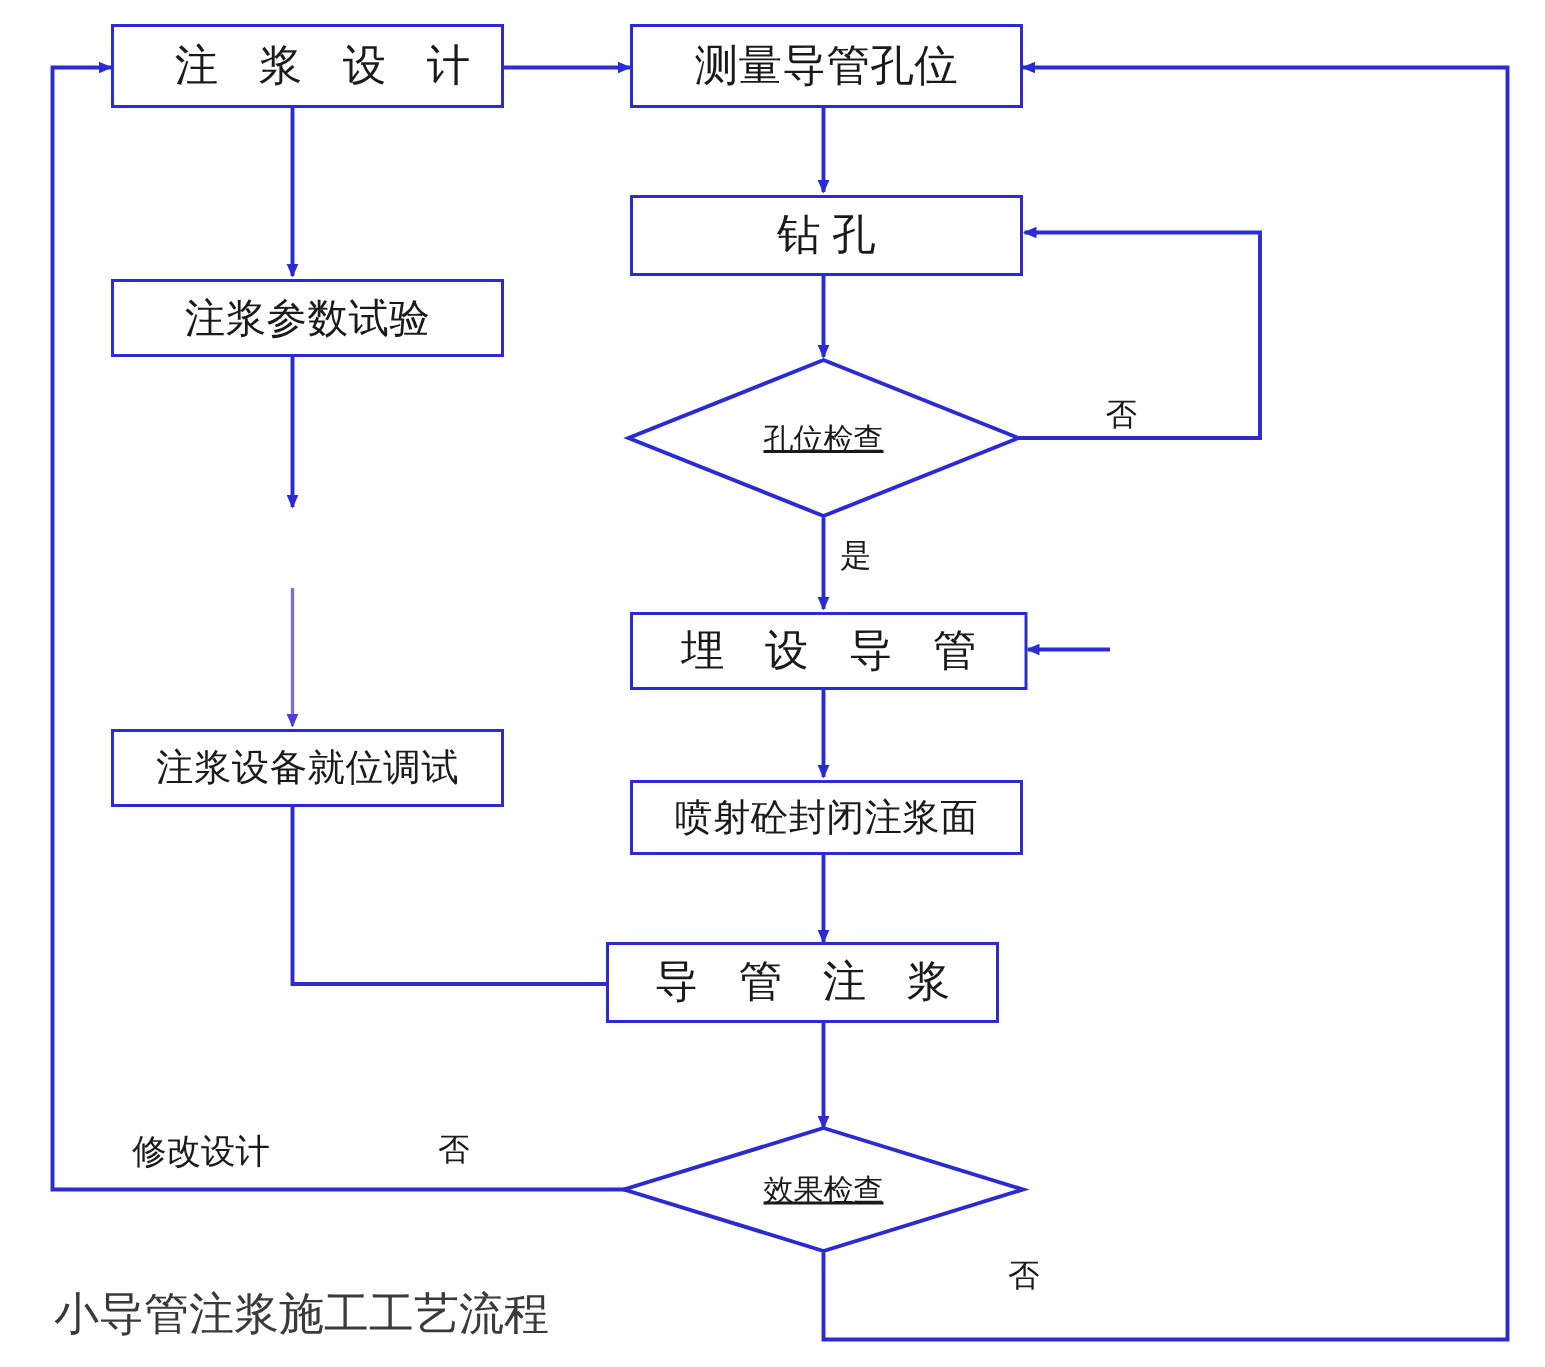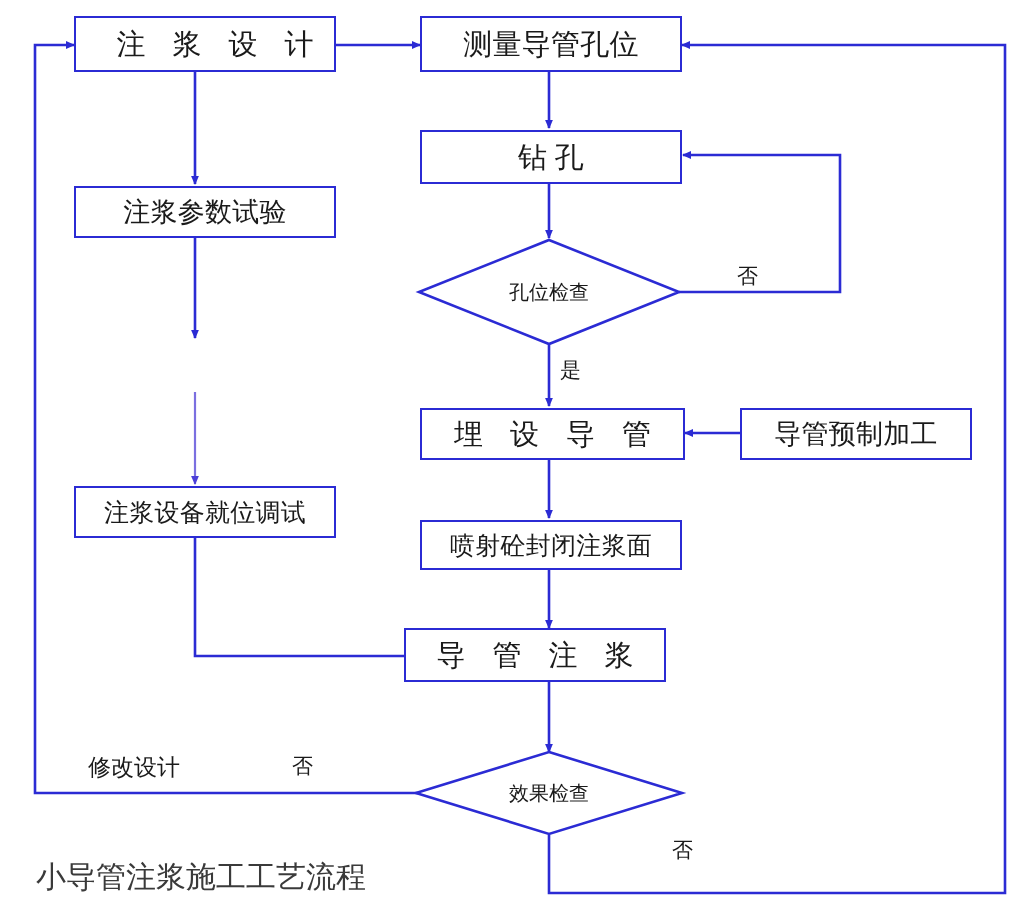--- a/index.html
+++ b/index.html
@@ -43,21 +43,21 @@
     line-height: 1;
     display: block;
   }
   
   .track-wide .lbl { letter-spacing: 0.34em; text-indent: 0.34em; }
   .track-none .lbl { letter-spacing: 0.01em; }
 
   .f28 .lbl { font-size: 29px; }
   .f26 .lbl { font-size: 27px; text-align: center; }
   .f24 .lbl { font-size: 25px; }
-  .f19 .lbl { font-size: 20px; }
+  .f19 .lbl { font-size: 20px; text-decoration: underline; }
 
   .diamond-label {
     position: absolute;
     display: flex;
     align-items: center;
     justify-content: center;
     color: #1a1a1a;
     white-space: nowrap;
   }
   .edge-label {
@@ -146,23 +146,20 @@
 
   <div class="node box f28 track-none" style="left:420px; top:130px; width:262px; height:54px;">
     <span class="lbl">钻     孔</span>
   </div>
 
 
   <div class="node box f28 track-wide" style="left:420px; top:408px; width:265px; height:52px;">
     <span class="lbl">埋 设 导 管</span>
   </div>
 
-  <div class="node box f26 track-none" style="left:740px; top:408px; width:232px; height:52px;">
-    <span class="lbl">导管预制加工</span>
-  </div>
 
   <div class="node box f24 track-none" style="left:74px; top:486px; width:262px; height:52px;">
     <span class="lbl">注浆设备就位调试</span>
   </div>
 
   <div class="node box f24 track-none" style="left:420px; top:520px; width:262px; height:50px;">
     <span class="lbl">喷射砼封闭注浆面</span>
   </div>
 
   <div class="node box f28 track-wide" style="left:404px; top:628px; width:262px; height:54px;">

